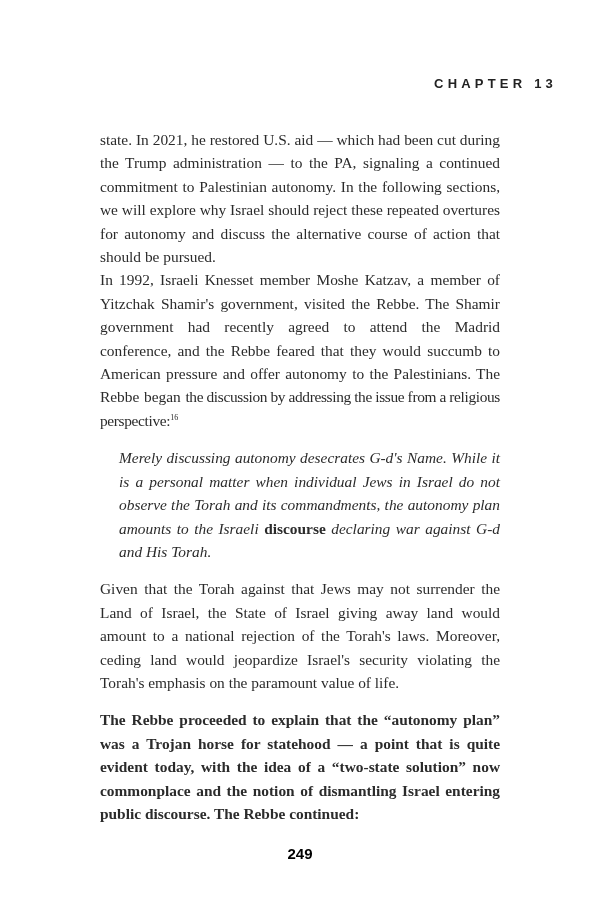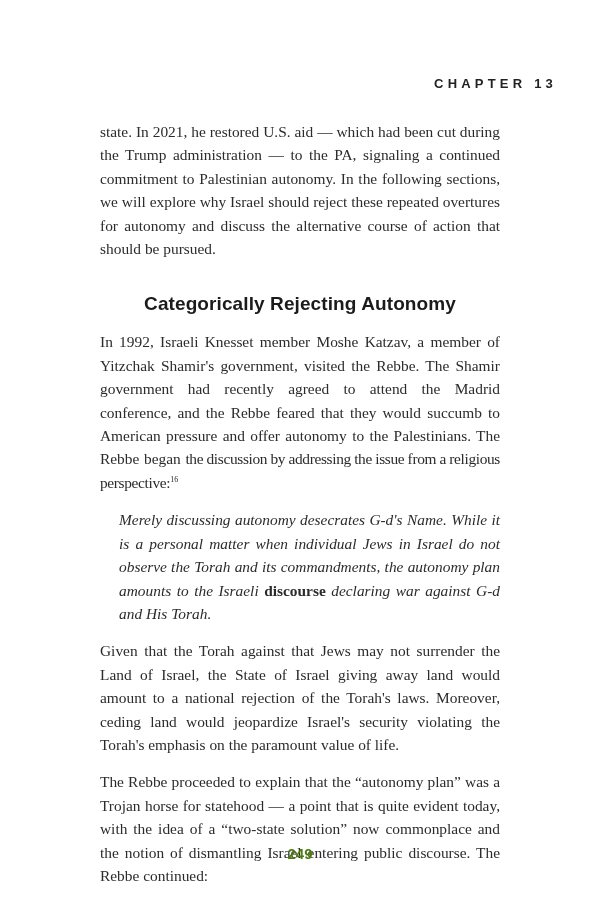--- a/index.html
+++ b/index.html
@@ -3,51 +3,50 @@
 <meta charset="utf-8">
 <style>
   html, body { margin: 0; padding: 0; background: #ffffff; }
   body { width: 600px; height: 900px; position: relative; overflow: hidden; color: #2a2a2a; }
   .running-head {
     position: absolute; top: 36px; right: 43px;
     font-family: "Liberation Sans", sans-serif; font-weight: bold;
     font-size: 13px; letter-spacing: 4.2px; color: #222; margin-top: 40px;
   }
   .content {
-    position: absolute; left: 100px; top: 120px; width: 400px;
+    position: absolute; left: 100px; top: 128px; width: 400px;
     font-family: "Liberation Serif", serif; font-size: 15.4px; line-height: 23.4px;
     color: #2b2b2b;
   }
   p { margin: 0; text-align: justify; }
-  .p-gap { margin-top: 14px; }
+  .p-gap { margin-top: 14px; font-weight: bold; }
   h2 {
     font-family: "Liberation Sans", sans-serif; font-weight: bold;
     font-size: 19px; text-align: center; margin: 32px 0 14px 0; color: #1b1b1b;
     line-height: 24px; letter-spacing: 0.1px;
   }
   blockquote {
     margin: 14px 0 14px 19px; font-style: italic; text-align: justify;
   }
   blockquote .bold { font-weight: bold; font-style: normal; }
   sup { font-size: 8px; line-height: 0; vertical-align: 6px; }
   .page-number {
     position: absolute; top: 845px; left: 0; width: 600px; text-align: center;
-    font-family: "Liberation Sans", sans-serif; font-weight: bold; font-size: 15px; color: #4d7c0f;
+    font-family: "Liberation Sans", sans-serif; font-weight: bold; font-size: 15px; color: #000000;
   }
   .tight { letter-spacing: -0.35px; word-spacing: -1px; }
 </style>
 </head>
 <body>
 
 <div class="running-head">CHAPTER 13</div>
 
 <div class="content">
   <p>state. In 2021, he restored U.S. aid — which had been cut during the Trump administration — to the PA, signaling a continued commitment to Palestinian autonomy. In the following sections, we will explore why Israel should reject these repeated overtures for autonomy and discuss the alternative course of action that should be pursued.</p>
 
-  <h2>Categorically Rejecting Autonomy</h2>
 
   <p><span>In 1992, Israeli Knesset member Moshe Katzav, a member of Yitzchak Shamir's government, visited the Rebbe. The Shamir government had recently agreed to attend the Madrid conference, and the Rebbe feared that they would succumb to American pressure and offer autonomy to the Palestinians. The Rebbe began </span><span class="tight">the discussion by addressing the issue from a religious perspective:</span><sup>16</sup></p>
 
   <blockquote><span>Merely discussing autonomy desecrates G-d's Name. While it is a personal matter when individual Jews in Israel do not observe the Torah and its commandments, the autonomy plan amounts to the Israeli </span><span class="bold">discourse</span><span> declaring war against G-d and His Torah.</span></blockquote>
 
   <p>Given that the Torah against that Jews may not surrender the Land of Israel, the State of Israel giving away land would amount to a national rejection of the Torah's laws. Moreover, ceding land would jeopardize Israel's security violating the Torah's emphasis on the paramount value of life.</p>
 
   <p class="p-gap">The Rebbe proceeded to explain that the “autonomy plan” was a Trojan horse for statehood — a point that is quite evident today, with the idea of a “two-state solution” now commonplace and the notion of dismantling Israel entering public discourse. The Rebbe continued:</p>
 
 </div>

